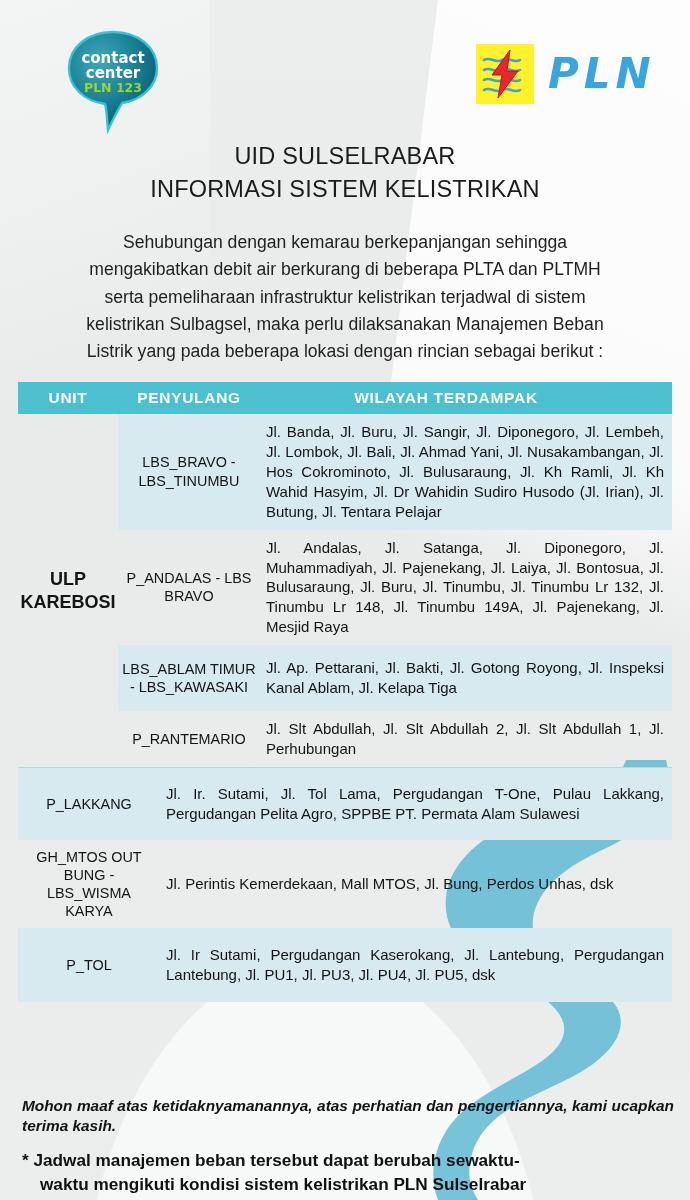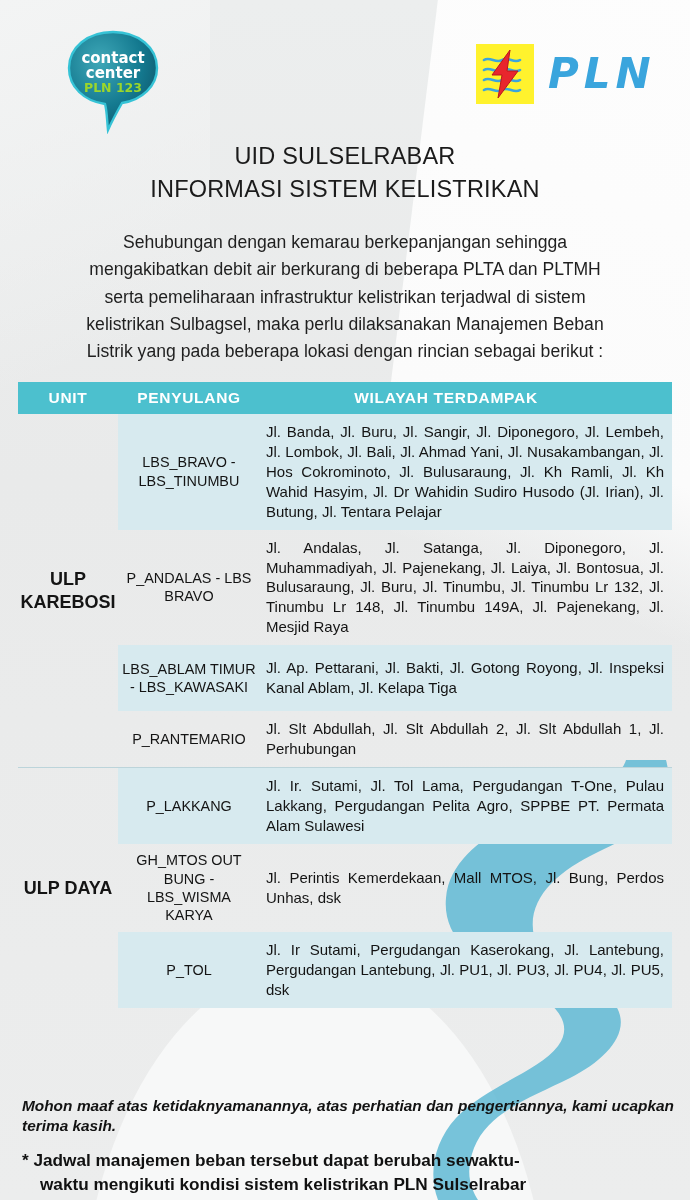--- a/index.html
+++ b/index.html
@@ -333,21 +333,20 @@
         <div class="row" style="min-height:54px">
           <div class="peny">P_RANTEMARIO</div>
           <div class="wil">
               <span>Jl. Slt Abdullah, Jl. Slt Abdullah 2, Jl. Slt Abdullah 1, Jl. Perhubungan</span>
             </div>
         </div>
       </div>
     </div>
 
     <div class="group">
-      <div class="unit-cell">ULP DAYA</div>
       <div class="rows">
         <div class="row shaded" style="min-height:72px">
           <div class="peny">P_LAKKANG</div>
           <div class="wil">
               <span>Jl. Ir. Sutami, Jl. Tol Lama, Pergudangan T-One, Pulau Lakkang, Pergudangan Pelita Agro, SPPBE PT. Permata Alam Sulawesi</span>
             </div>
         </div>
         <div class="row" style="min-height:88px">
           <div class="peny">GH_MTOS OUT BUNG - LBS_WISMA KARYA</div>
           <div class="wil">

